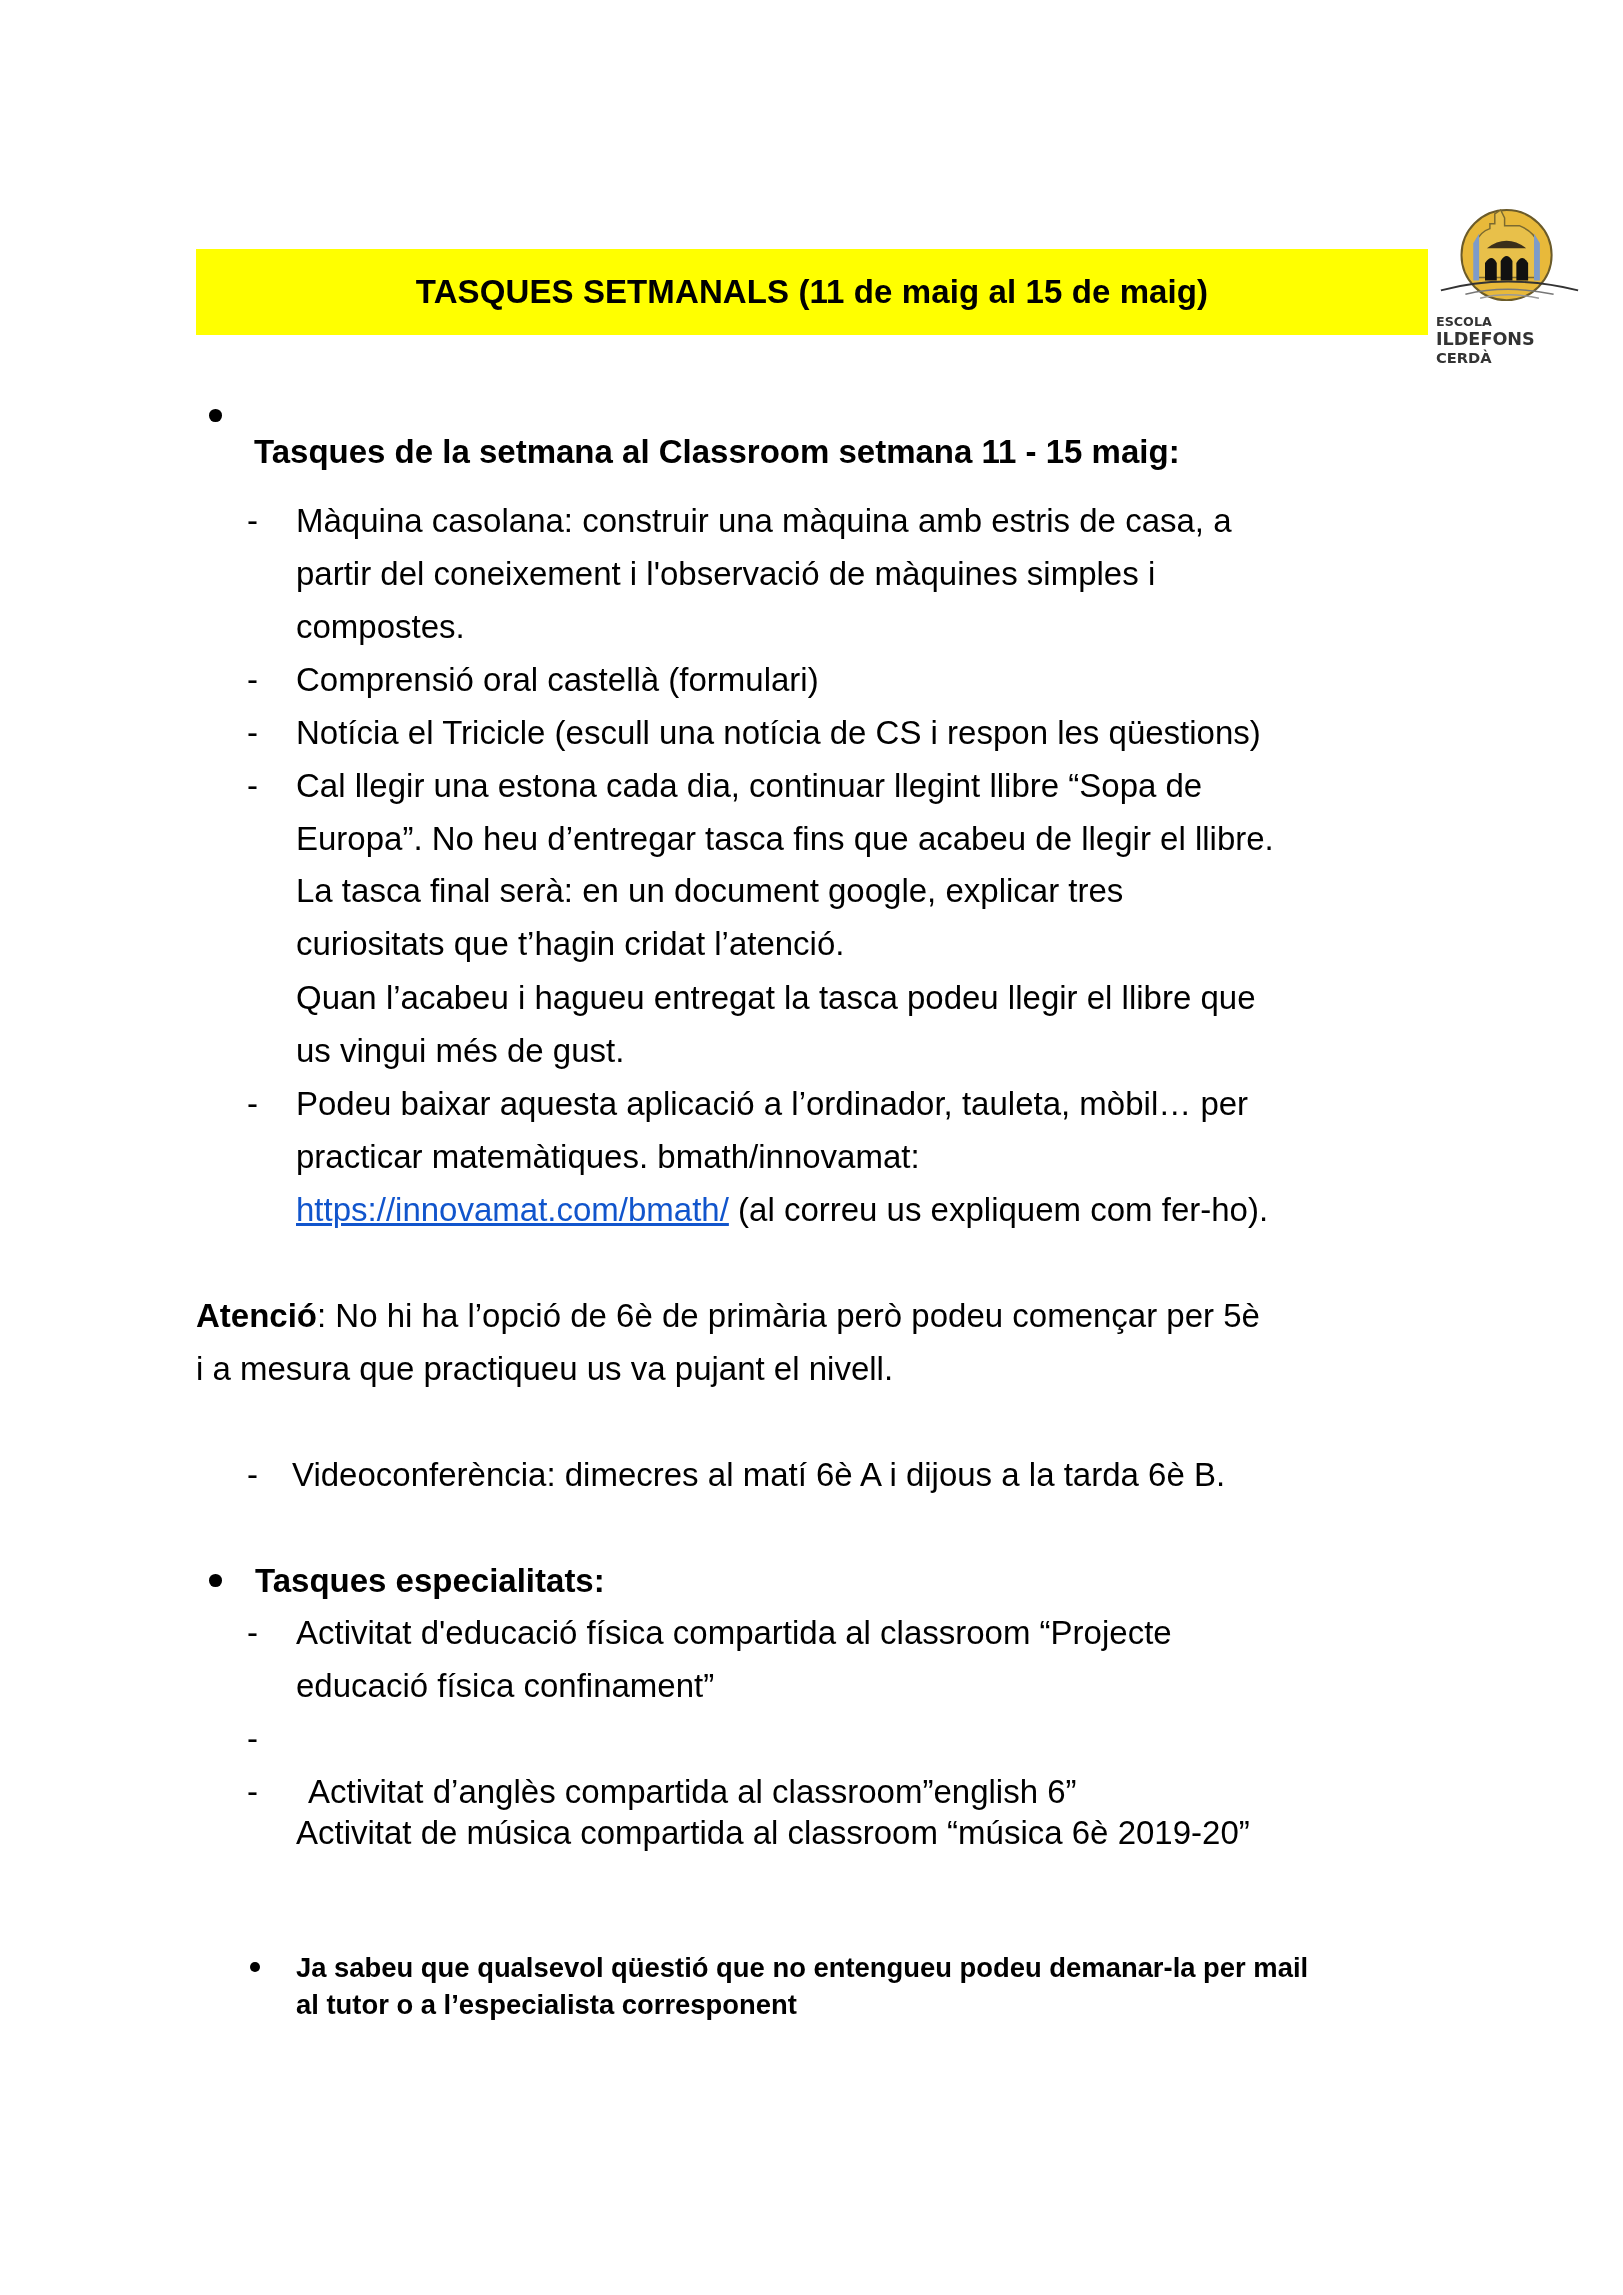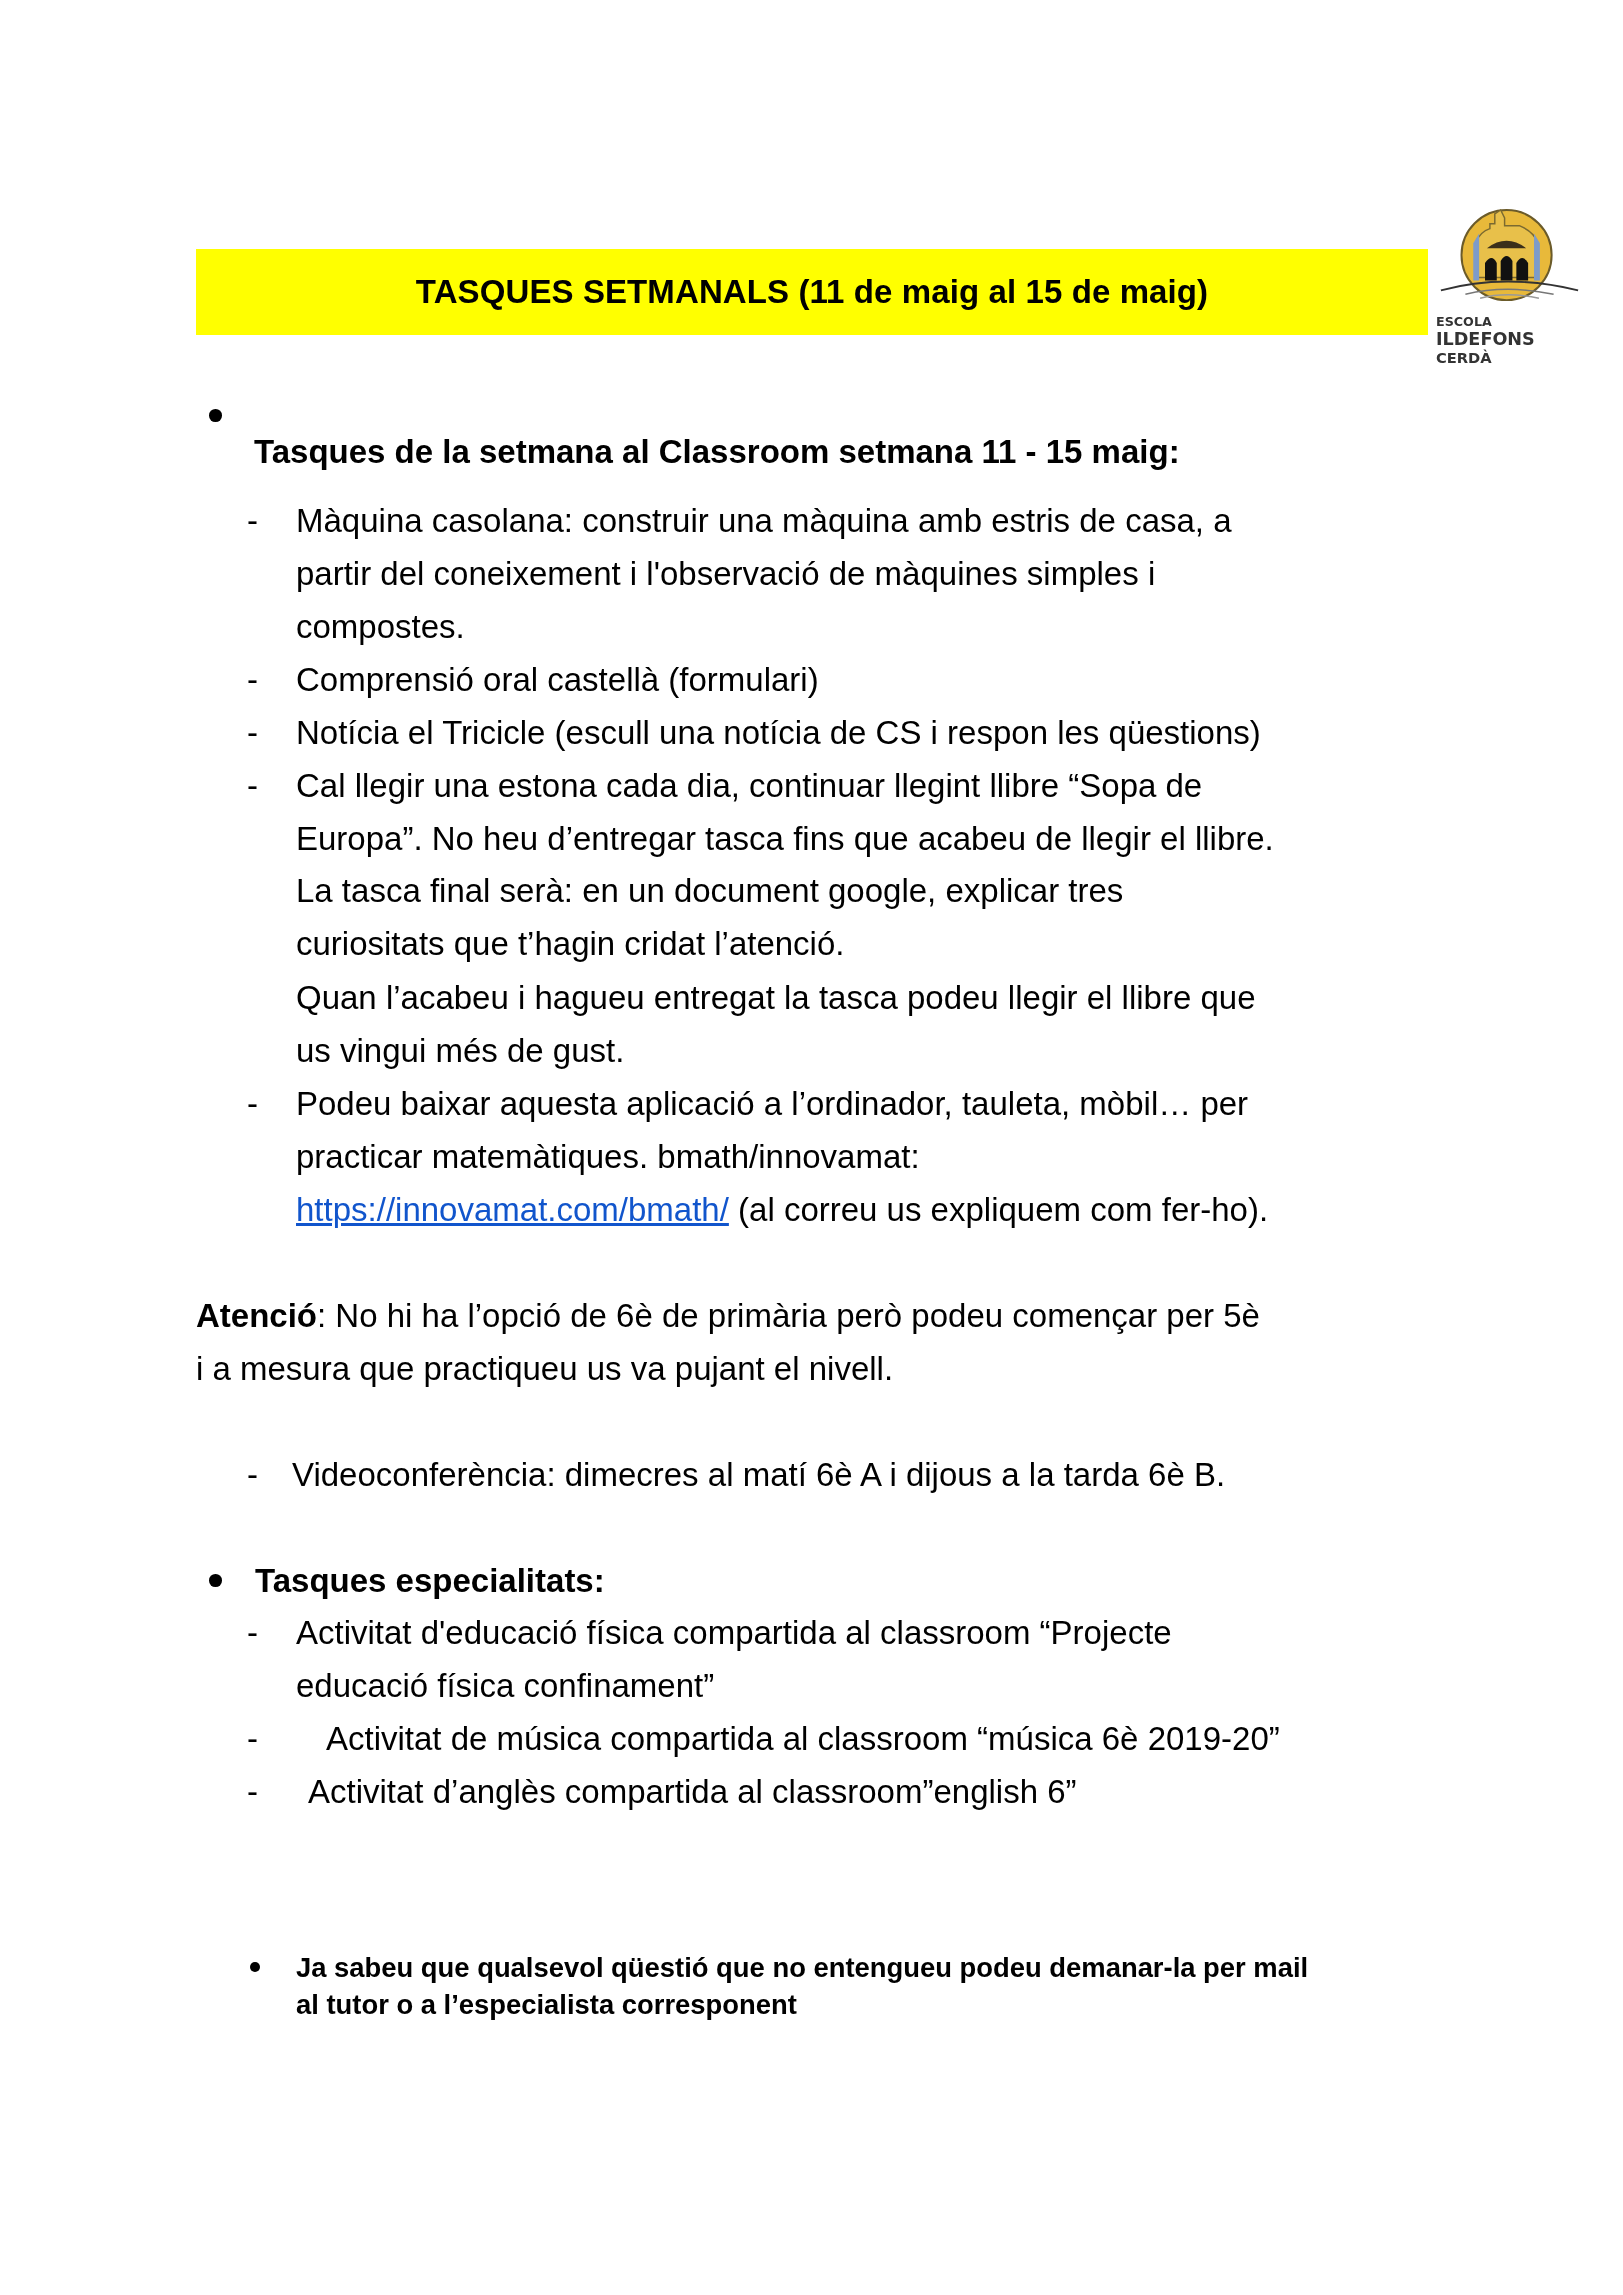--- a/index.html
+++ b/index.html
@@ -87,21 +87,21 @@
   <div class="line" style="left:292px; top:1448px;">Videoconferència: dimecres al matí 6è A i dijous a la tarda 6è B.</div>
 
   <div class="bullet-dot" style="left:209px; top:1574px;"></div>
   <div class="line bold" style="left:255px; top:1554px;">Tasques especialitats:</div>
 
   <div class="dash" style="left:247px; top:1606px;">-</div>
   <div class="line" style="left:296px; top:1606px;">Activitat d'educació física compartida al classroom “Projecte</div>
   <div class="line" style="left:296px; top:1659px;">educació física confinament”</div>
 
   <div class="dash" style="left:247px; top:1712px;">-</div>
-  <div class="line" style="left:296px; top:1712px;margin-left:30px;">Activitat de música compartida al classroom “música 6è 2019-20”</div>
+  <div class="line" style="left:296px; top:1806px;">Activitat de música compartida al classroom “música 6è 2019-20”</div>
 
   <div class="dash" style="left:247px; top:1765px;">-</div>
   <div class="line" style="left:296px; top:1765px;margin-left:12px;">Activitat d’anglès compartida al classroom”english 6”</div>
 
   <div class="bullet-dot" style="left:250px; top:1962px; width:9.8px; height:9.8px;"></div>
   <div class="line bold small" style="left:296px; top:1949px;">Ja sabeu que qualsevol qüestió que no entengueu podeu demanar-la per mail</div>
   <div class="line bold small" style="left:296px; top:1986px;">al tutor o a l’especialista corresponent</div>
 
 </div>
 

